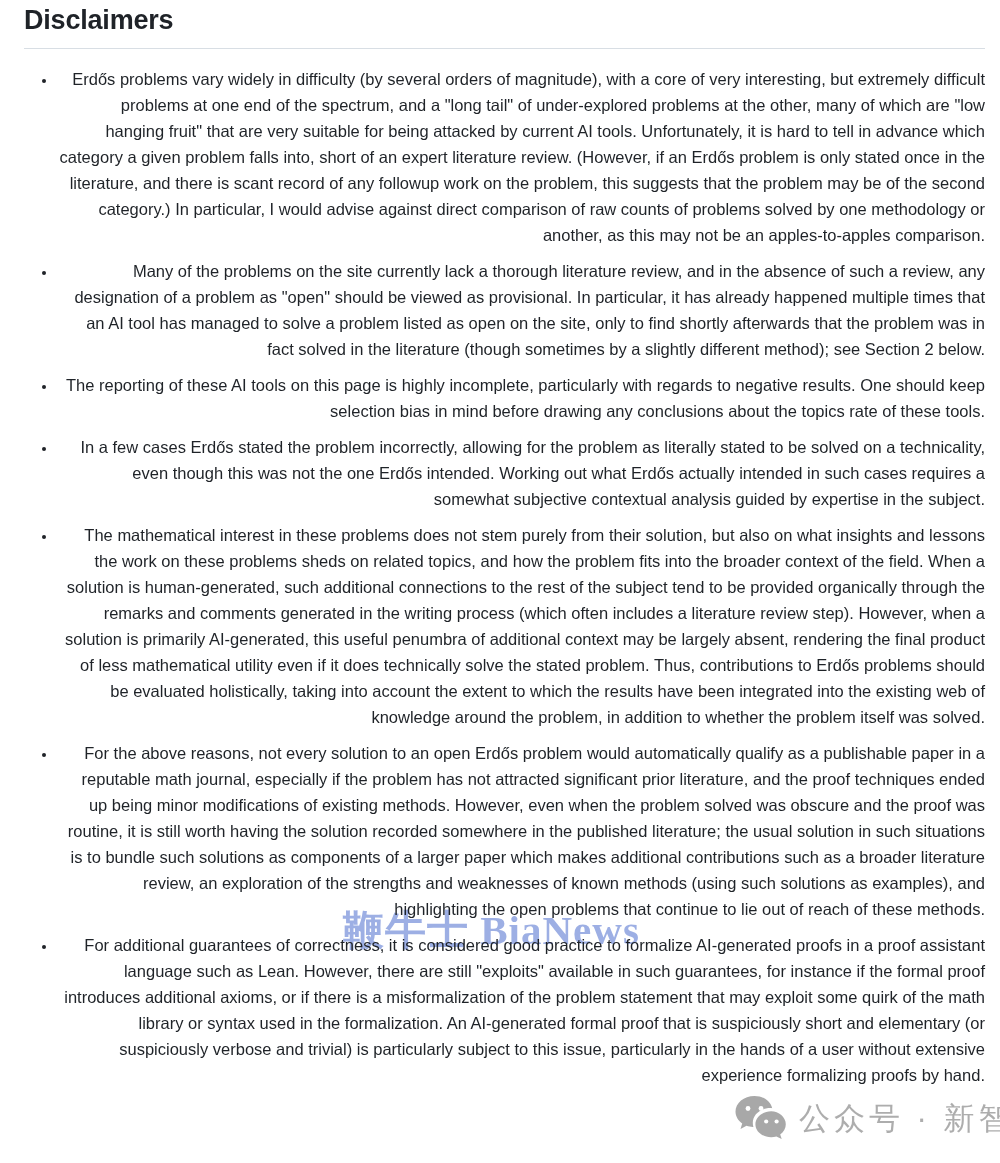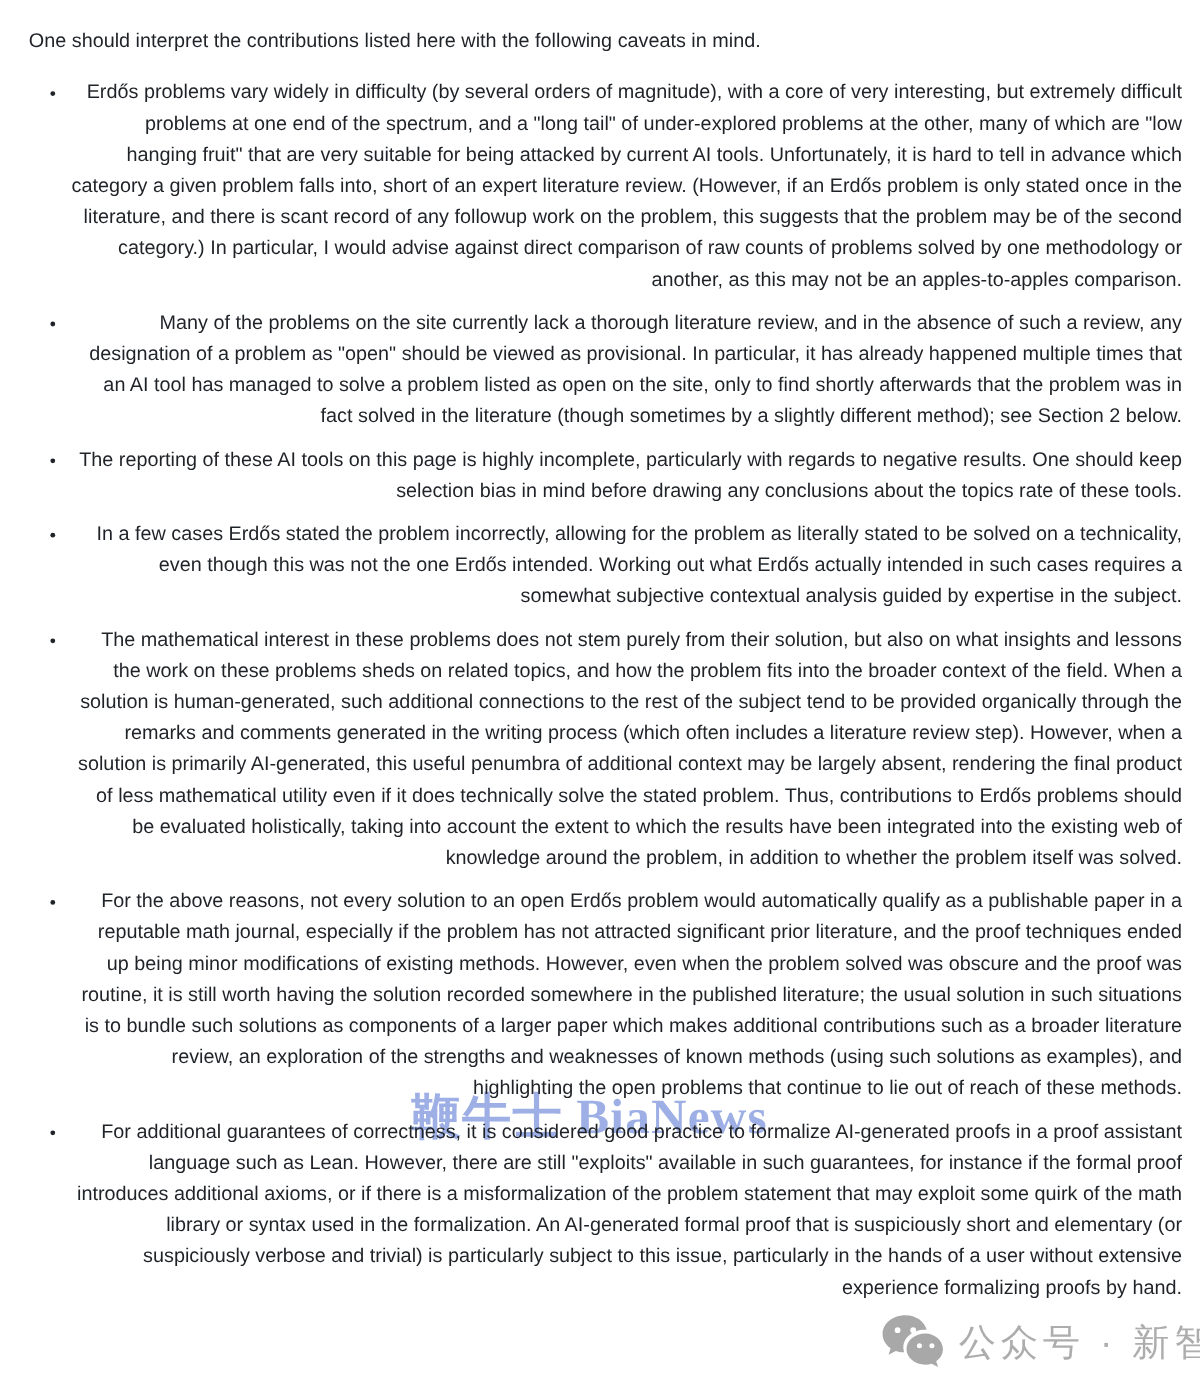--- a/index.html
+++ b/index.html
@@ -93,21 +93,21 @@
         <path d="M38.2 17.2 c-8.7 0-15.8 5.8-15.8 13 0 7.2 7.1 13 15.8 13 1.8 0 3.6-0.3 5.2-0.8 l5.3 2.7 -1.5-4.7 c3.4-2.4 5.6-6 5.6-10.2 0-7.2-7.1-13-14.6-13 Z"></path>
         <circle cx="33.2" cy="27.5" r="2.1" fill="#ffffff"></circle>
         <circle cx="43.6" cy="27.5" r="2.1" fill="#ffffff"></circle>
       </g>
     </svg>
   </span>
   <span class="wm-bottom-text">公众号 · 新智元</span>
 </div>
 
 <div class="content">
-  <p class="intro">One should interpret the contributions listed here with the following caveats in mind.</p>
+  <h1 class="page-title">Disclaimers</h1>
   <ul class="disclaimer-list">
       <li>Erdős problems vary widely in difficulty (by several orders of magnitude), with a core of very interesting, but extremely difficult problems at one end of the spectrum, and a "long tail" of under-explored problems at the other, many of which are "low hanging fruit" that are very suitable for being attacked by current AI tools. Unfortunately, it is hard to tell in advance which category a given problem falls into, short of an expert literature review. (However, if an Erdős problem is only stated once in the literature, and there is scant record of any followup work on the problem, this suggests that the problem may be of the second category.) In particular, I would advise against direct comparison of raw counts of problems solved by one methodology or another, as this may not be an apples-to-apples comparison.</li>
       <li>Many of the problems on the site currently lack a thorough literature review, and in the absence of such a review, any designation of a problem as "open" should be viewed as provisional. In particular, it has already happened multiple times that an AI tool has managed to solve a problem listed as open on the site, only to find shortly afterwards that the problem was in fact solved in the literature (though sometimes by a slightly different method); see Section 2 below.</li>
       <li>The reporting of these AI tools on this page is highly incomplete, particularly with regards to negative results. One should keep selection bias in mind before drawing any conclusions about the topics rate of these tools.</li>
       <li>In a few cases Erdős stated the problem incorrectly, allowing for the problem as literally stated to be solved on a technicality, even though this was not the one Erdős intended. Working out what Erdős actually intended in such cases requires a somewhat subjective contextual analysis guided by expertise in the subject.</li>
       <li>The mathematical interest in these problems does not stem purely from their solution, but also on what insights and lessons the work on these problems sheds on related topics, and how the problem fits into the broader context of the field. When a solution is human-generated, such additional connections to the rest of the subject tend to be provided organically through the remarks and comments generated in the writing process (which often includes a literature review step). However, when a solution is primarily AI-generated, this useful penumbra of additional context may be largely absent, rendering the final product of less mathematical utility even if it does technically solve the stated problem. Thus, contributions to Erdős problems should be evaluated holistically, taking into account the extent to which the results have been integrated into the existing web of knowledge around the problem, in addition to whether the problem itself was solved.</li>
       <li>For the above reasons, not every solution to an open Erdős problem would automatically qualify as a publishable paper in a reputable math journal, especially if the problem has not attracted significant prior literature, and the proof techniques ended up being minor modifications of existing methods. However, even when the problem solved was obscure and the proof was routine, it is still worth having the solution recorded somewhere in the published literature; the usual solution in such situations is to bundle such solutions as components of a larger paper which makes additional contributions such as a broader literature review, an exploration of the strengths and weaknesses of known methods (using such solutions as examples), and highlighting the open problems that continue to lie out of reach of these methods.</li>
       <li>For additional guarantees of correctness, it is considered good practice to formalize AI-generated proofs in a proof assistant language such as Lean. However, there are still "exploits" available in such guarantees, for instance if the formal proof introduces additional axioms, or if there is a misformalization of the problem statement that may exploit some quirk of the math library or syntax used in the formalization. An AI-generated formal proof that is suspiciously short and elementary (or suspiciously verbose and trivial) is particularly subject to this issue, particularly in the hands of a user without extensive experience formalizing proofs by hand.</li>
     </ul>
 </div>

